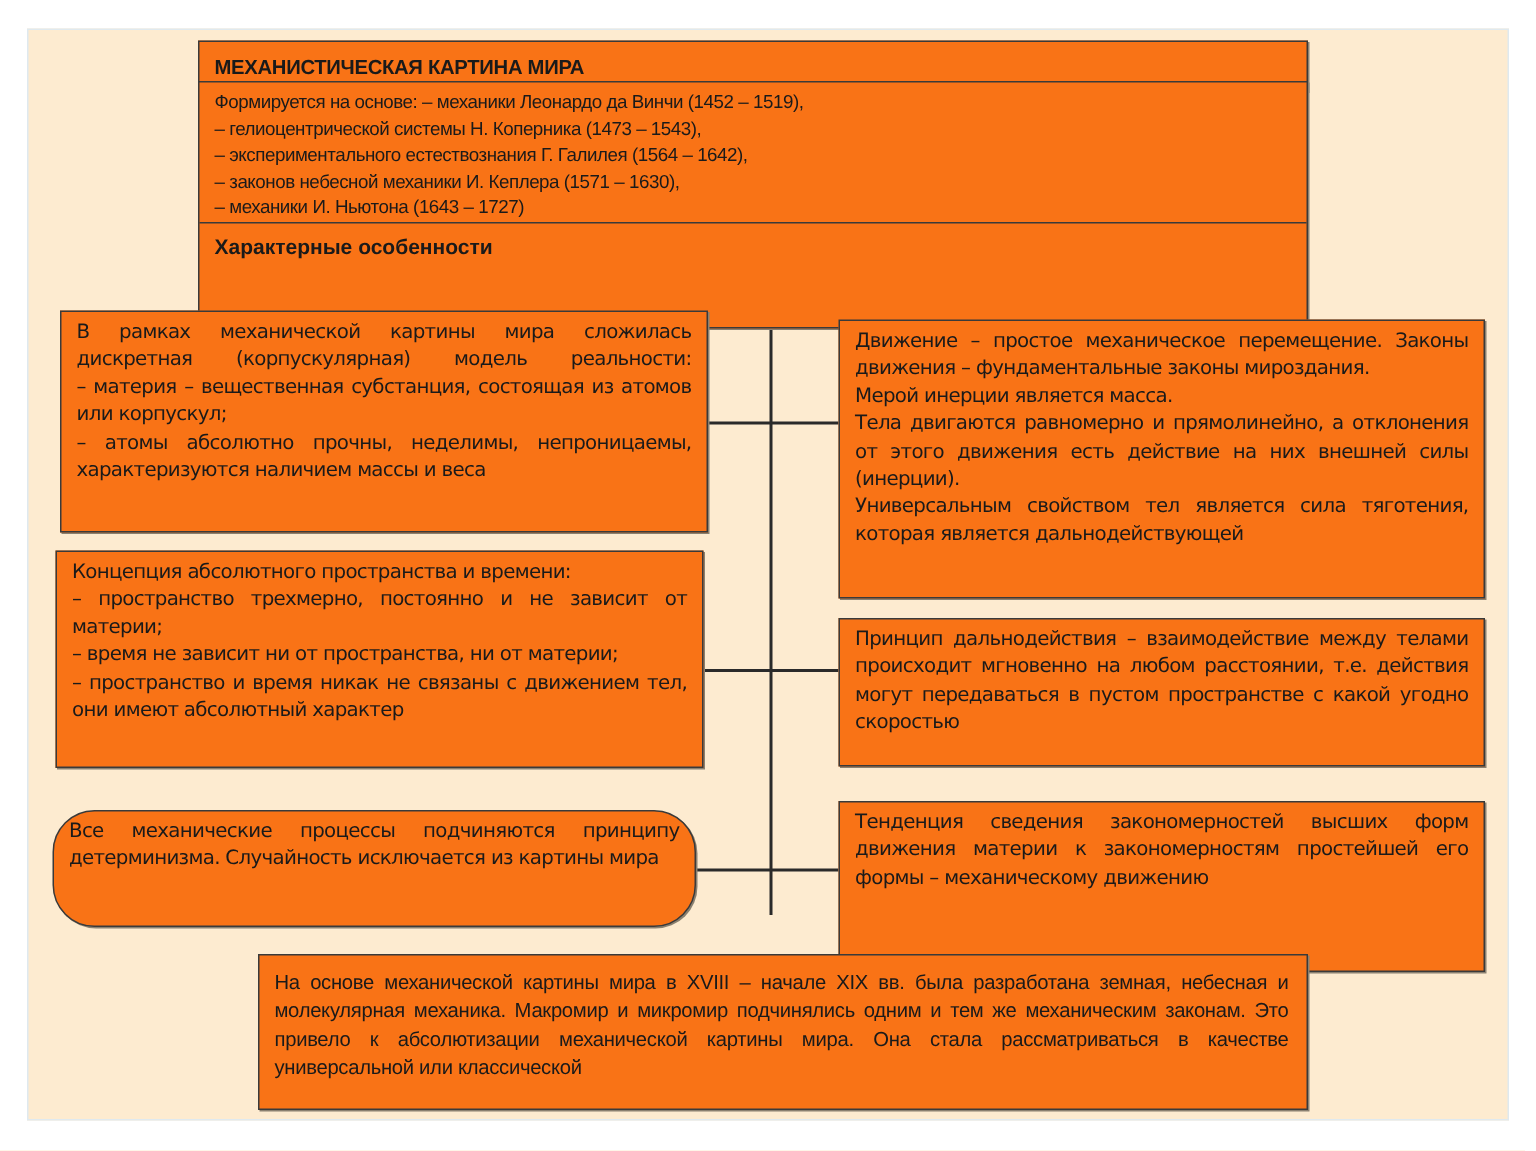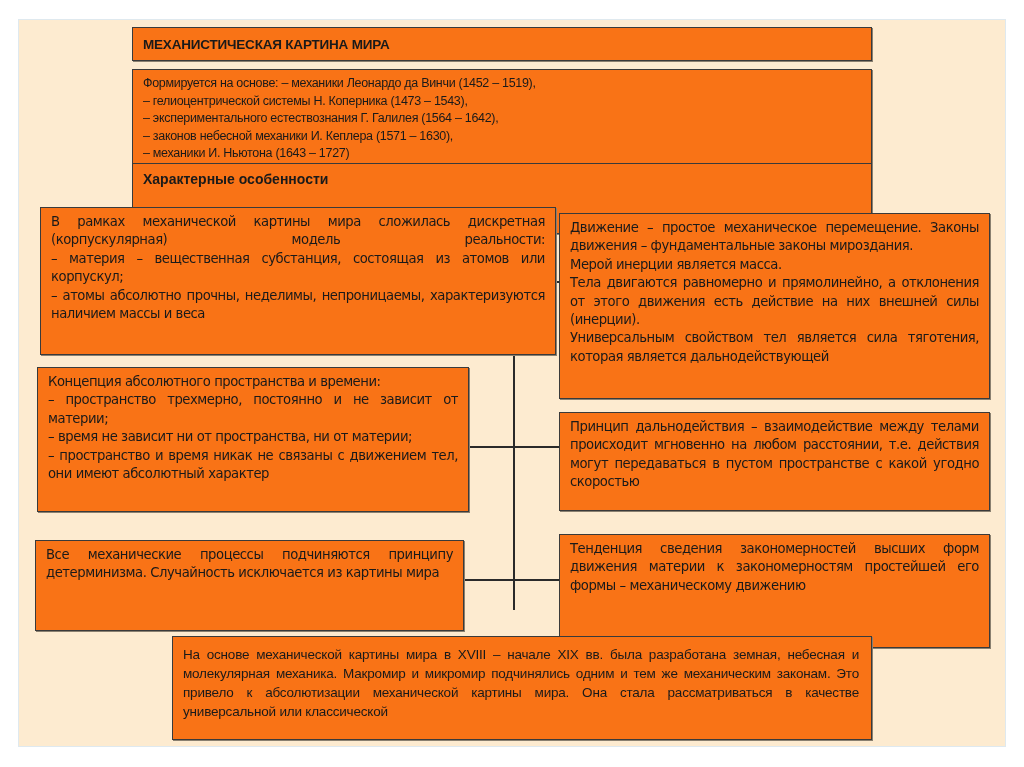--- a/index.html
+++ b/index.html
@@ -16,21 +16,21 @@
     .box {
       position: absolute; background: #f97316; border: 1.5px solid #3a3a3a;
       box-sizing: border-box; box-shadow: 1px 1px 0 #8a8070;
     }
     .title {
       left: 132px; top: 27px; width: 740px; height: 34px;
       font-family: "Liberation Sans", sans-serif; font-weight: bold;
       font-size: 13.5px; padding: 9px 10px 0 10px; letter-spacing: -0.2px;
     }
     .basis {
-      left: 132px; top: 69px; width: 740px; height: 165px;
+      left: 132px; top: 54px; width: 740px; height: 165px;
     }
     .basis .lines {
       padding: 5px 10px 0 10px; font-size: 12.5px; line-height: 17.5px;
       font-family: "Liberation Sans", sans-serif; letter-spacing: -0.3px;
       height: 93px; box-sizing: border-box;
     }
     .basis .divider { border-top: 1.5px solid #3a3a3a; }
     .basis .chars {
       font-weight: bold; font-size: 14px; padding: 7px 10px 0 10px;
     }
@@ -70,38 +70,38 @@
     <div>Формируется на основе: – механики Леонардо да Винчи (1452 – 1519),</div>
     <div>– гелиоцентрической системы Н. Коперника (1473 – 1543),</div>
     <div>– экспериментального естествознания Г. Галилея (1564 – 1642),</div>
     <div>– законов небесной механики И. Кеплера (1571 – 1630),</div>
     <div>– механики И. Ньютона (1643 – 1727)</div>
   </div>
   <div class="divider"></div>
   <div class="chars">Характерные особенности</div>
 </div>
 
-<div class="box" style="left:40px; top:207px; width:516px; height:148px;">
+<div class="box" style="left:40px; top:207px; width:432px; height:148px;">
   <div class="txt">
     <p class="j">В рамках механической картины мира сложилась дискретная (корпускулярная) модель реальности:</p>
     <p>– материя – вещественная субстанция, состоящая из атомов или корпускул;</p>
     <p>– атомы абсолютно прочны, неделимы, непроницаемы, характеризуются наличием массы и веса</p>
   </div>
 </div>
 
 <div class="box" style="left:37px; top:367px; width:432px; height:145px;">
   <div class="txt">
     <p>Концепция абсолютного пространства и времени:</p>
     <p>– пространство трехмерно, постоянно и не зависит от материи;</p>
     <p>– время не зависит ни от пространства, ни от материи;</p>
     <p>– пространство и время никак не связаны с движением тел, они имеют абсолютный характер</p>
   </div>
 </div>
 
-<div class="box" style="left:35px; top:540px; width:429px; height:91px;">
+<div class="box" style="left:35px; top:540px; width:429px; height:78px;border-radius:28px;">
   <div class="txt">
     <p>Все механические процессы подчиняются принципу детерминизма. Случайность исключается из картины мира</p>
   </div>
 </div>
 
 <div class="box" style="left:559px; top:213px; width:431px; height:186px;">
   <div class="txt">
     <p>Движение – простое механическое перемещение. Законы движения – фундаментальные законы мироздания.</p>
     <p>Мерой инерции является масса.</p>
     <p>Тела двигаются равномерно и прямолинейно, а отклонения от этого движения есть действие на них внешней силы (инерции).</p>

